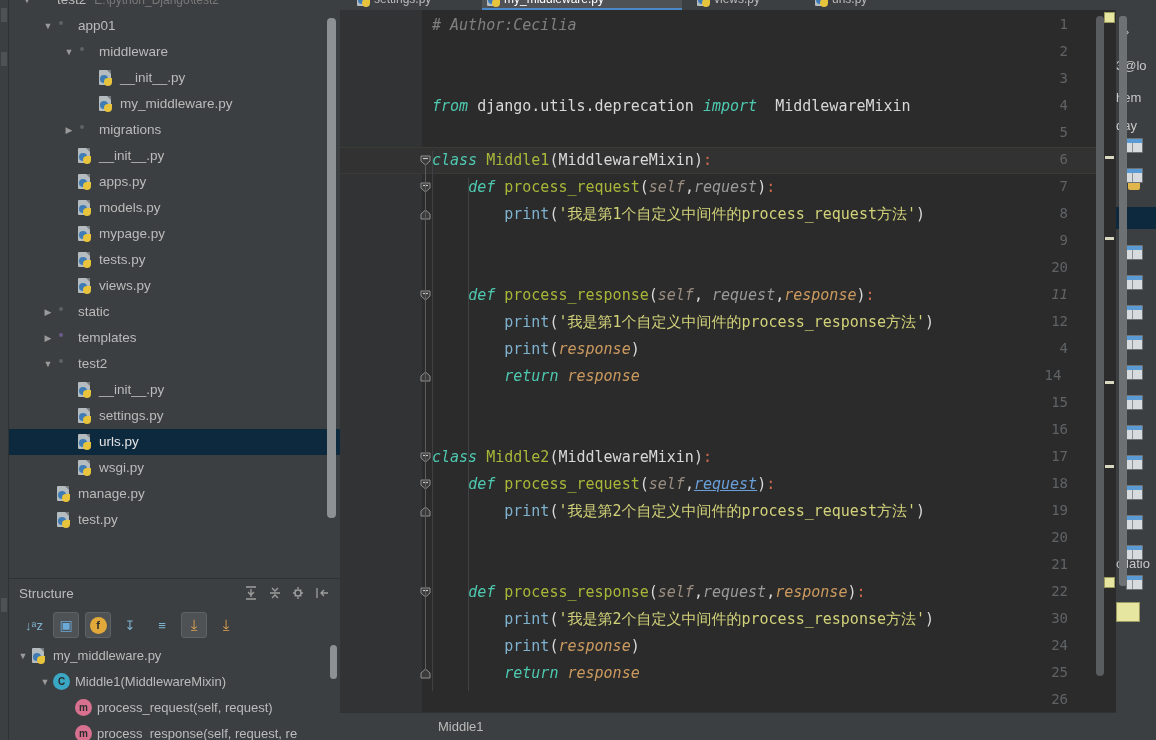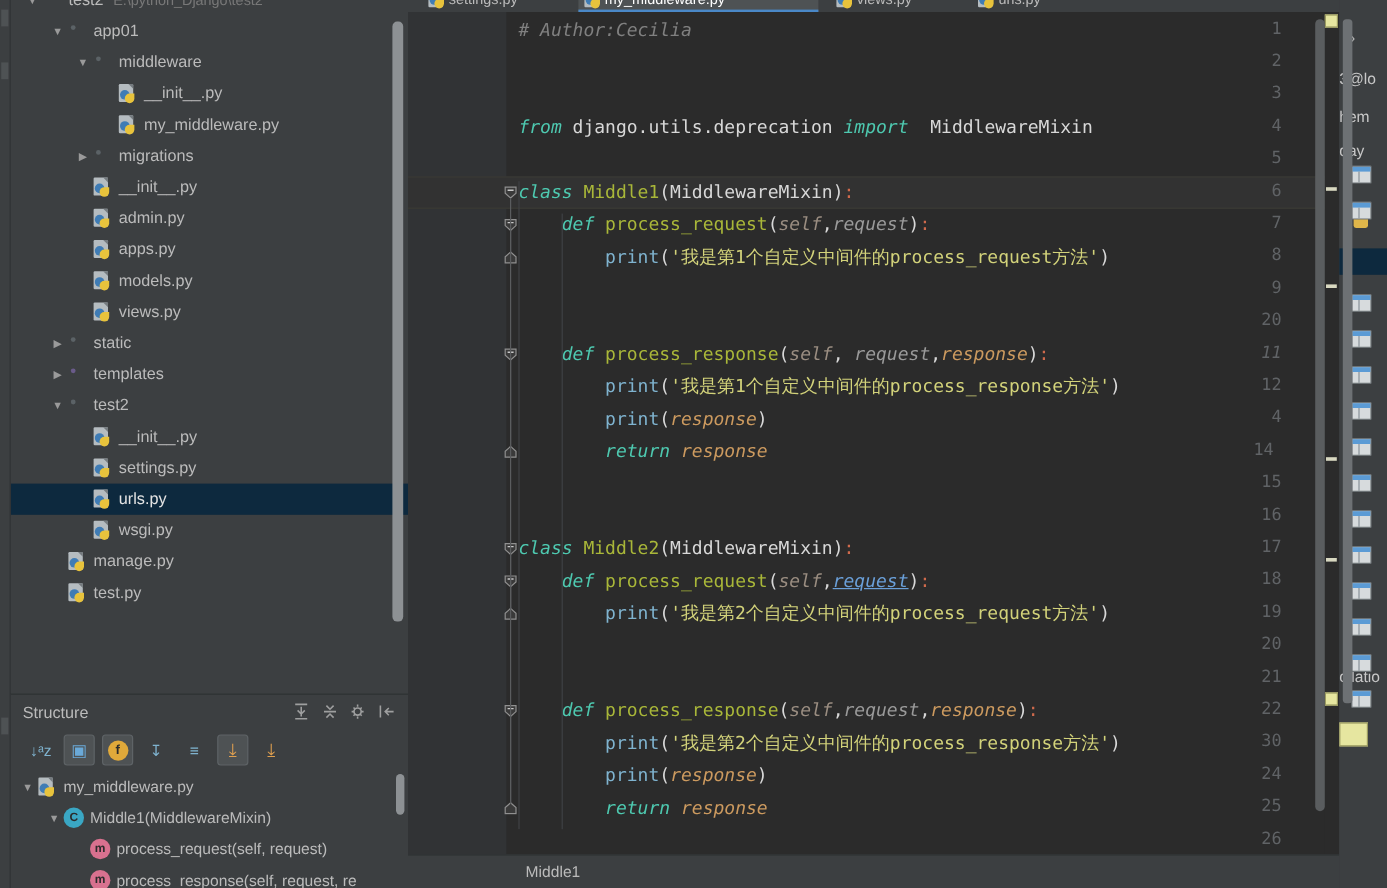--- a/index.html
+++ b/index.html
@@ -271,31 +271,36 @@
           <span class="label">migrations</span>
         </div>
         <div class="row" style="padding-left: 52px;">
           <span class="arrow empty"></span>
           <span class="ico"><span class="ic-py"><span class="paper"></span><span class="sb"></span><span class="sy"></span></span></span>
           <span class="label">__init__.py</span>
         </div>
         <div class="row" style="padding-left: 52px;">
           <span class="arrow empty"></span>
           <span class="ico"><span class="ic-py"><span class="paper"></span><span class="sb"></span><span class="sy"></span></span></span>
-          <span class="label">admin.py</span>
-        </div>
-        <div class="row" style="padding-left: 52px;">
-          <span class="arrow empty"></span>
-          <span class="ico"><span class="ic-py"><span class="paper"></span><span class="sb"></span><span class="sy"></span></span></span>
           <span class="label">apps.py</span>
         </div>
         <div class="row" style="padding-left: 52px;">
           <span class="arrow empty"></span>
           <span class="ico"><span class="ic-py"><span class="paper"></span><span class="sb"></span><span class="sy"></span></span></span>
           <span class="label">models.py</span>
+        </div>
+        <div class="row" style="padding-left: 52px;">
+          <span class="arrow empty"></span>
+          <span class="ico"><span class="ic-py"><span class="paper"></span><span class="sb"></span><span class="sy"></span></span></span>
+          <span class="label">mypage.py</span>
+        </div>
+        <div class="row" style="padding-left: 52px;">
+          <span class="arrow empty"></span>
+          <span class="ico"><span class="ic-py"><span class="paper"></span><span class="sb"></span><span class="sy"></span></span></span>
+          <span class="label">tests.py</span>
         </div>
         <div class="row" style="padding-left: 52px;">
           <span class="arrow empty"></span>
           <span class="ico"><span class="ic-py"><span class="paper"></span><span class="sb"></span><span class="sy"></span></span></span>
           <span class="label">views.py</span>
         </div>
         <div class="row" style="padding-left: 31px;">
           <span class="arrow">▶</span>
           <span class="ico"><span class="ic-folder"></span></span>
           <span class="label">static</span>

